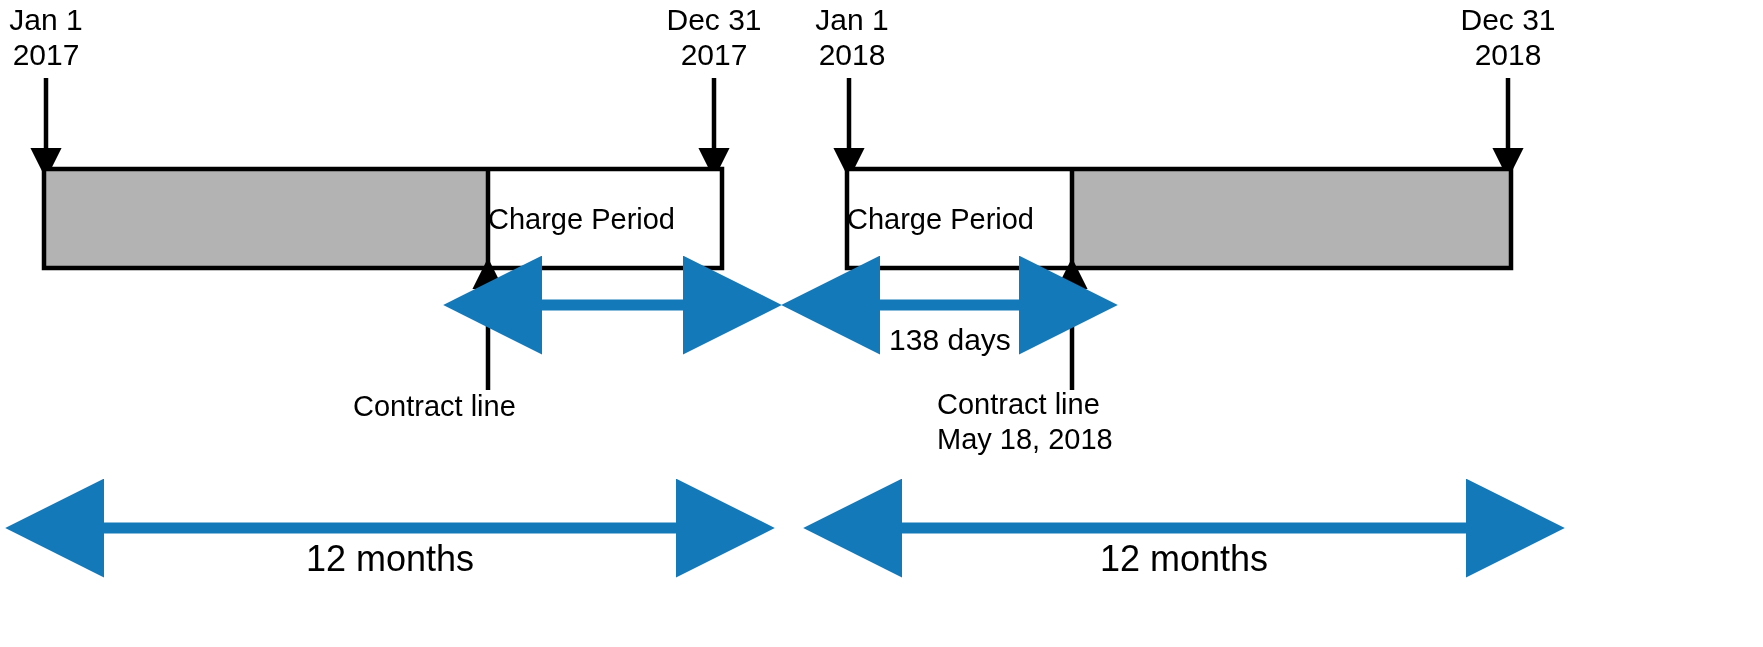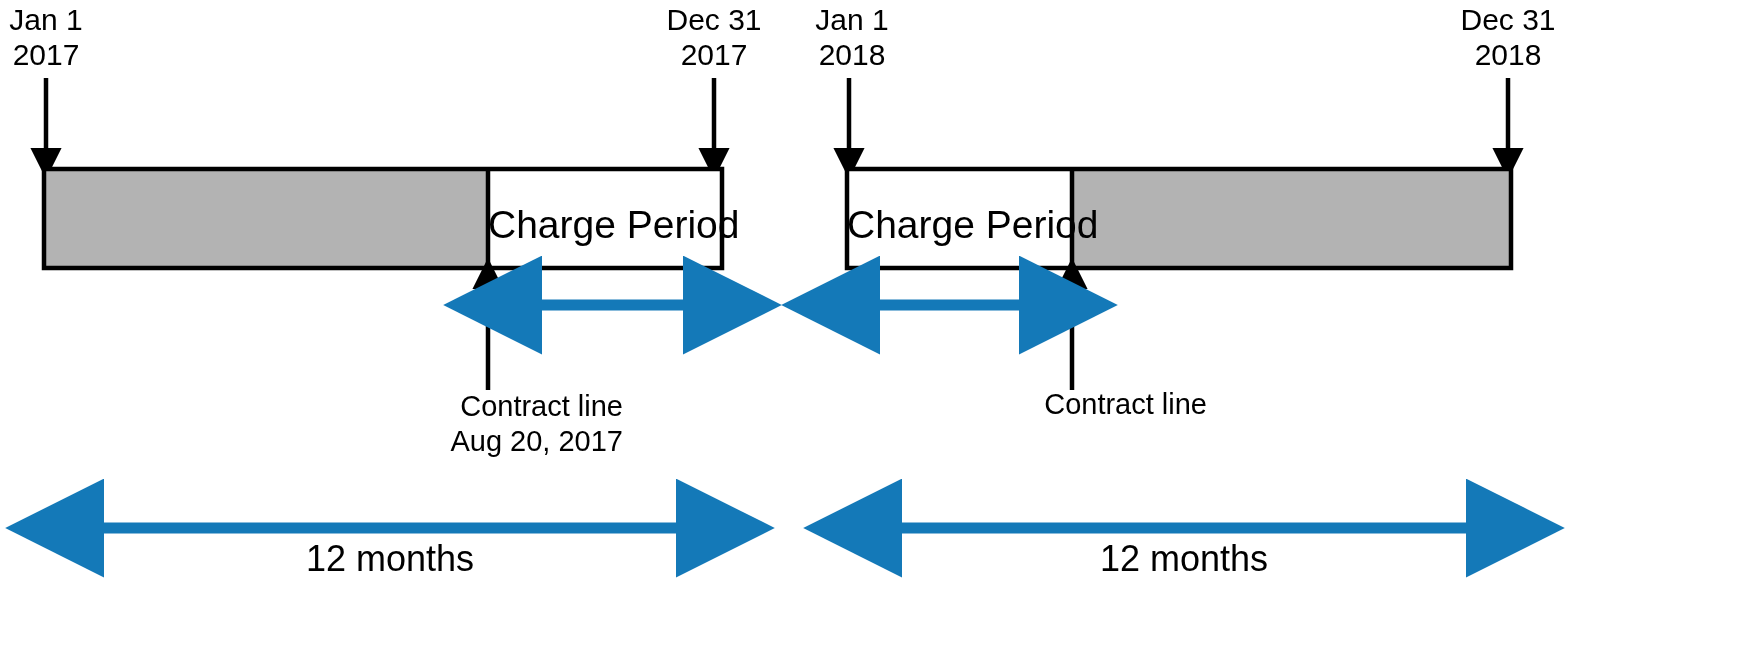--- a/index.html
+++ b/index.html
@@ -3,23 +3,23 @@
 <meta charset="utf-8">
 <style>
   html,body{margin:0;padding:0;background:#fff;}
   body{width:1763px;height:647px;position:relative;overflow:hidden;
        font-family:"Liberation Sans",sans-serif;color:#000;}
   .stage{position:absolute;left:0;top:0;width:1645px;height:647px;}
   svg.layer{position:absolute;left:0;top:0;width:1763px;height:647px;}
   .txt{position:absolute;white-space:nowrap;line-height:1.18;}
   .hdr{font-size:30px;text-align:center;}
   .hdr .l2{display:block;}
-  .boxlabel{font-size:39px;}
+  .boxlabel{font-size:29px;}
   .daylabel{font-size:30px;text-align:center;}
-  .datelabel{font-size:29px;text-align:right;line-height:1.22;}
+  .datelabel{font-size:29px;text-align:left;line-height:1.22;}
   .monthlabel{font-size:36px;text-align:center;}
 </style>
 </head>
 <body>
 
 <div class="stage">
 
   <svg class="layer" viewBox="0 0 1763 647" xmlns="http://www.w3.org/2000/svg">
     <defs>
       <marker id="bluearrow-end" markerWidth="9" markerHeight="9" refX="2.2" refY="4.5" orient="auto" markerUnits="strokeWidth">
@@ -91,37 +91,38 @@
   <div class="txt hdr" style="left:630px;top:2px;width:168px;">
     <span>Dec 31</span>
     <span class="l2">2017</span>
   </div>
 
   <div class="txt boxlabel" style="left:488px;top:202px;width:234px;">Charge Period</div>
 
 
   <div class="txt datelabel" style="left:353px;top:389px;width:270px;">
     <div>Contract line</div>
-    <div>Aug 20, 2017</div>
   </div>
 
   <div class="txt monthlabel" style="left:250px;top:538px;width:280px;">12 months</div>
 
   <div class="txt hdr" style="left:782px;top:2px;width:140px;">
     <span>Jan 1</span>
     <span class="l2">2018</span>
   </div>
 
   <div class="txt hdr" style="left:1424px;top:2px;width:168px;">
     <span>Dec 31</span>
     <span class="l2">2018</span>
   </div>
 
   <div class="txt boxlabel" style="left:847px;top:202px;width:225px;">Charge Period</div>
 
+  <div class="txt daylabel" style="left:835px;top:322px;width:230px;">138 days</div>
 
   <div class="txt datelabel" style="left:937px;top:387px;width:270px;">
     <div>Contract line</div>
+    <div>May 18, 2018</div>
   </div>
 
   <div class="txt monthlabel" style="left:1044px;top:538px;width:280px;">12 months</div>
 
 </div>
 
 </body></html>

